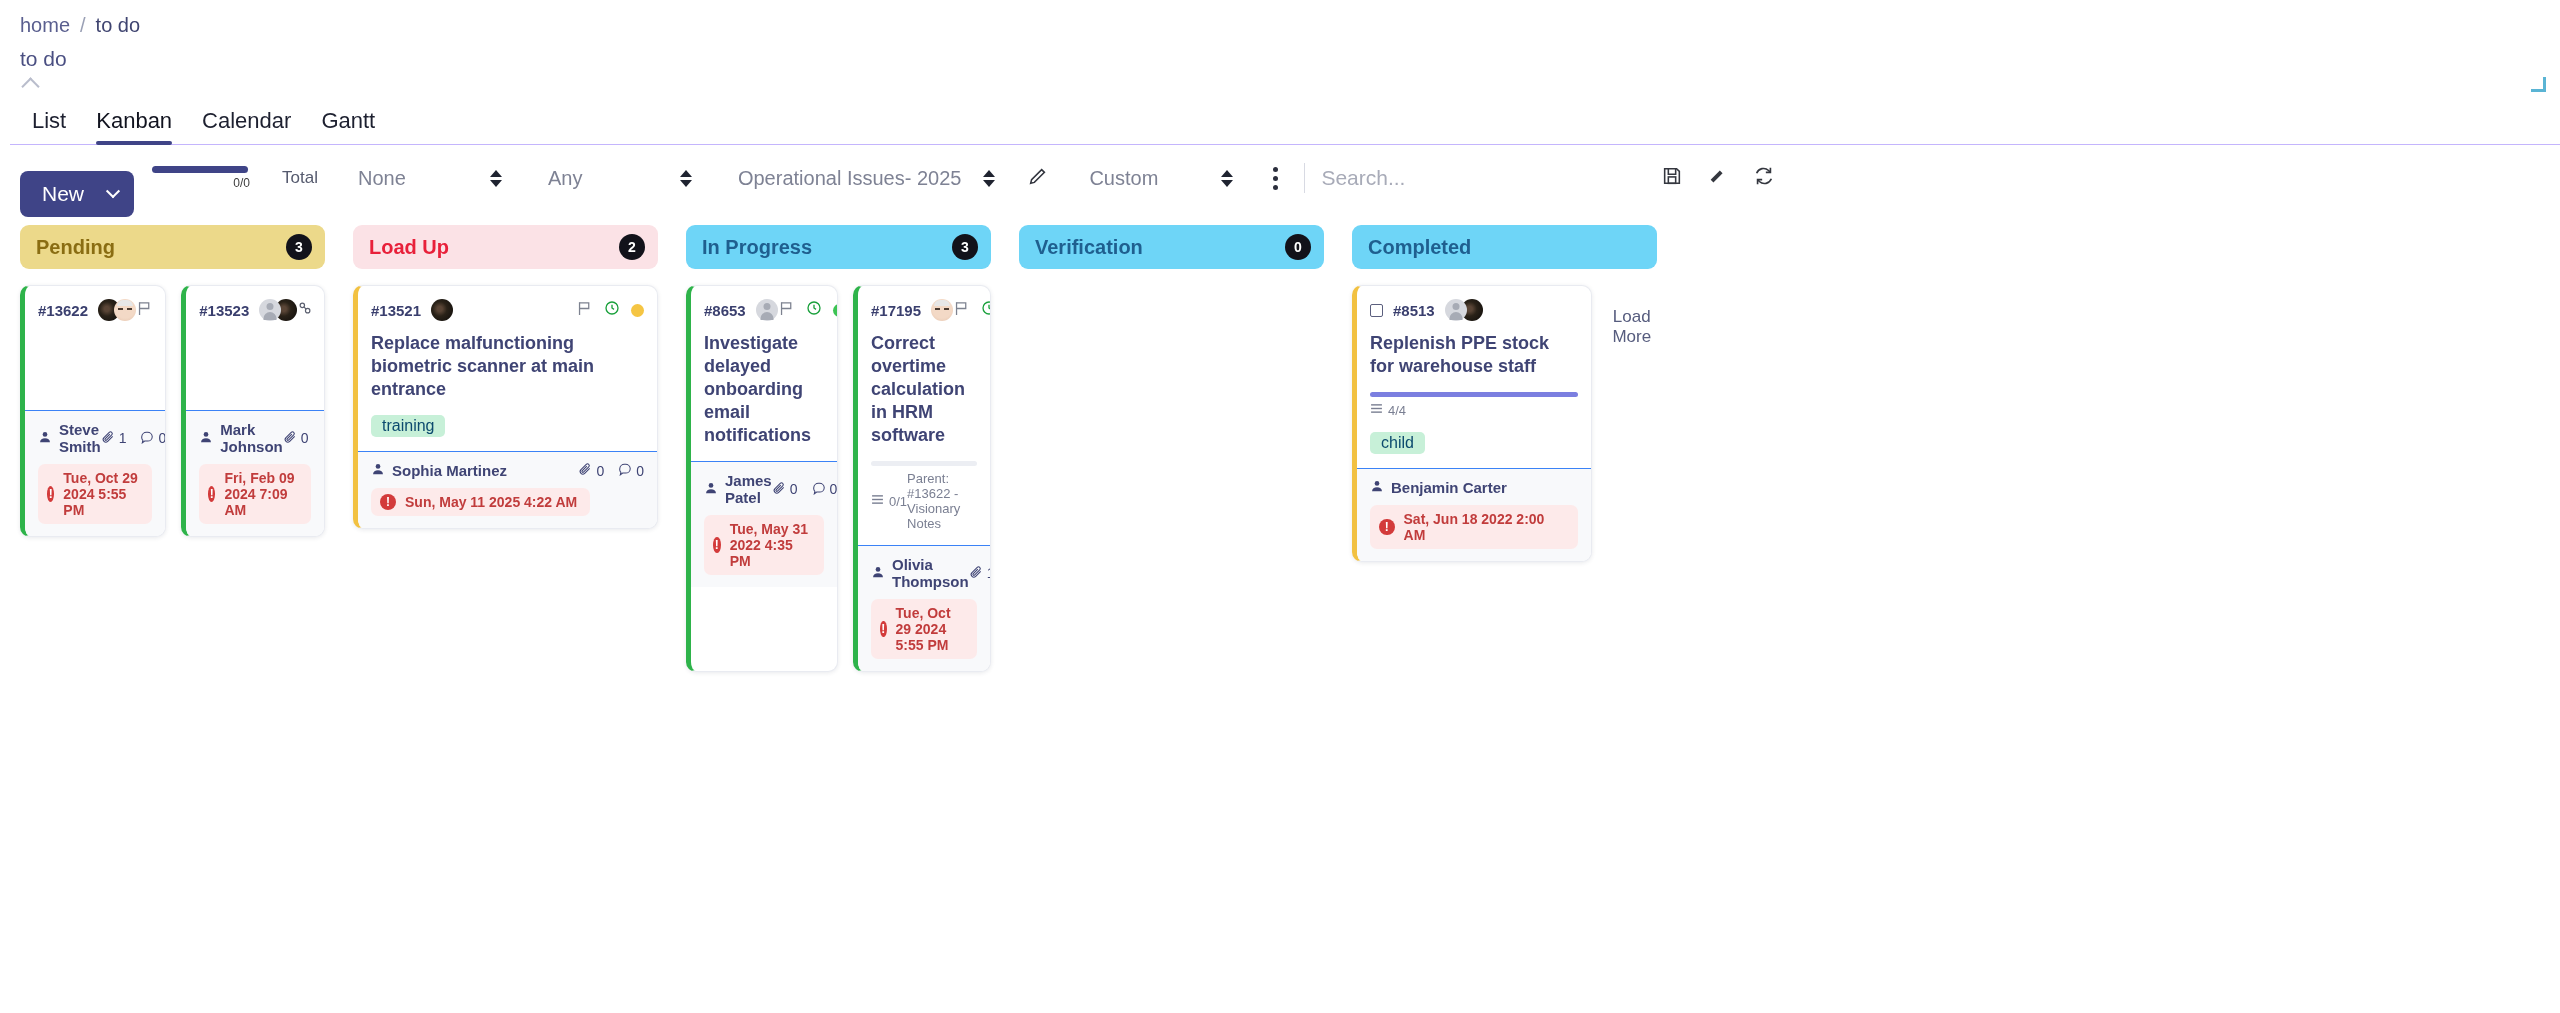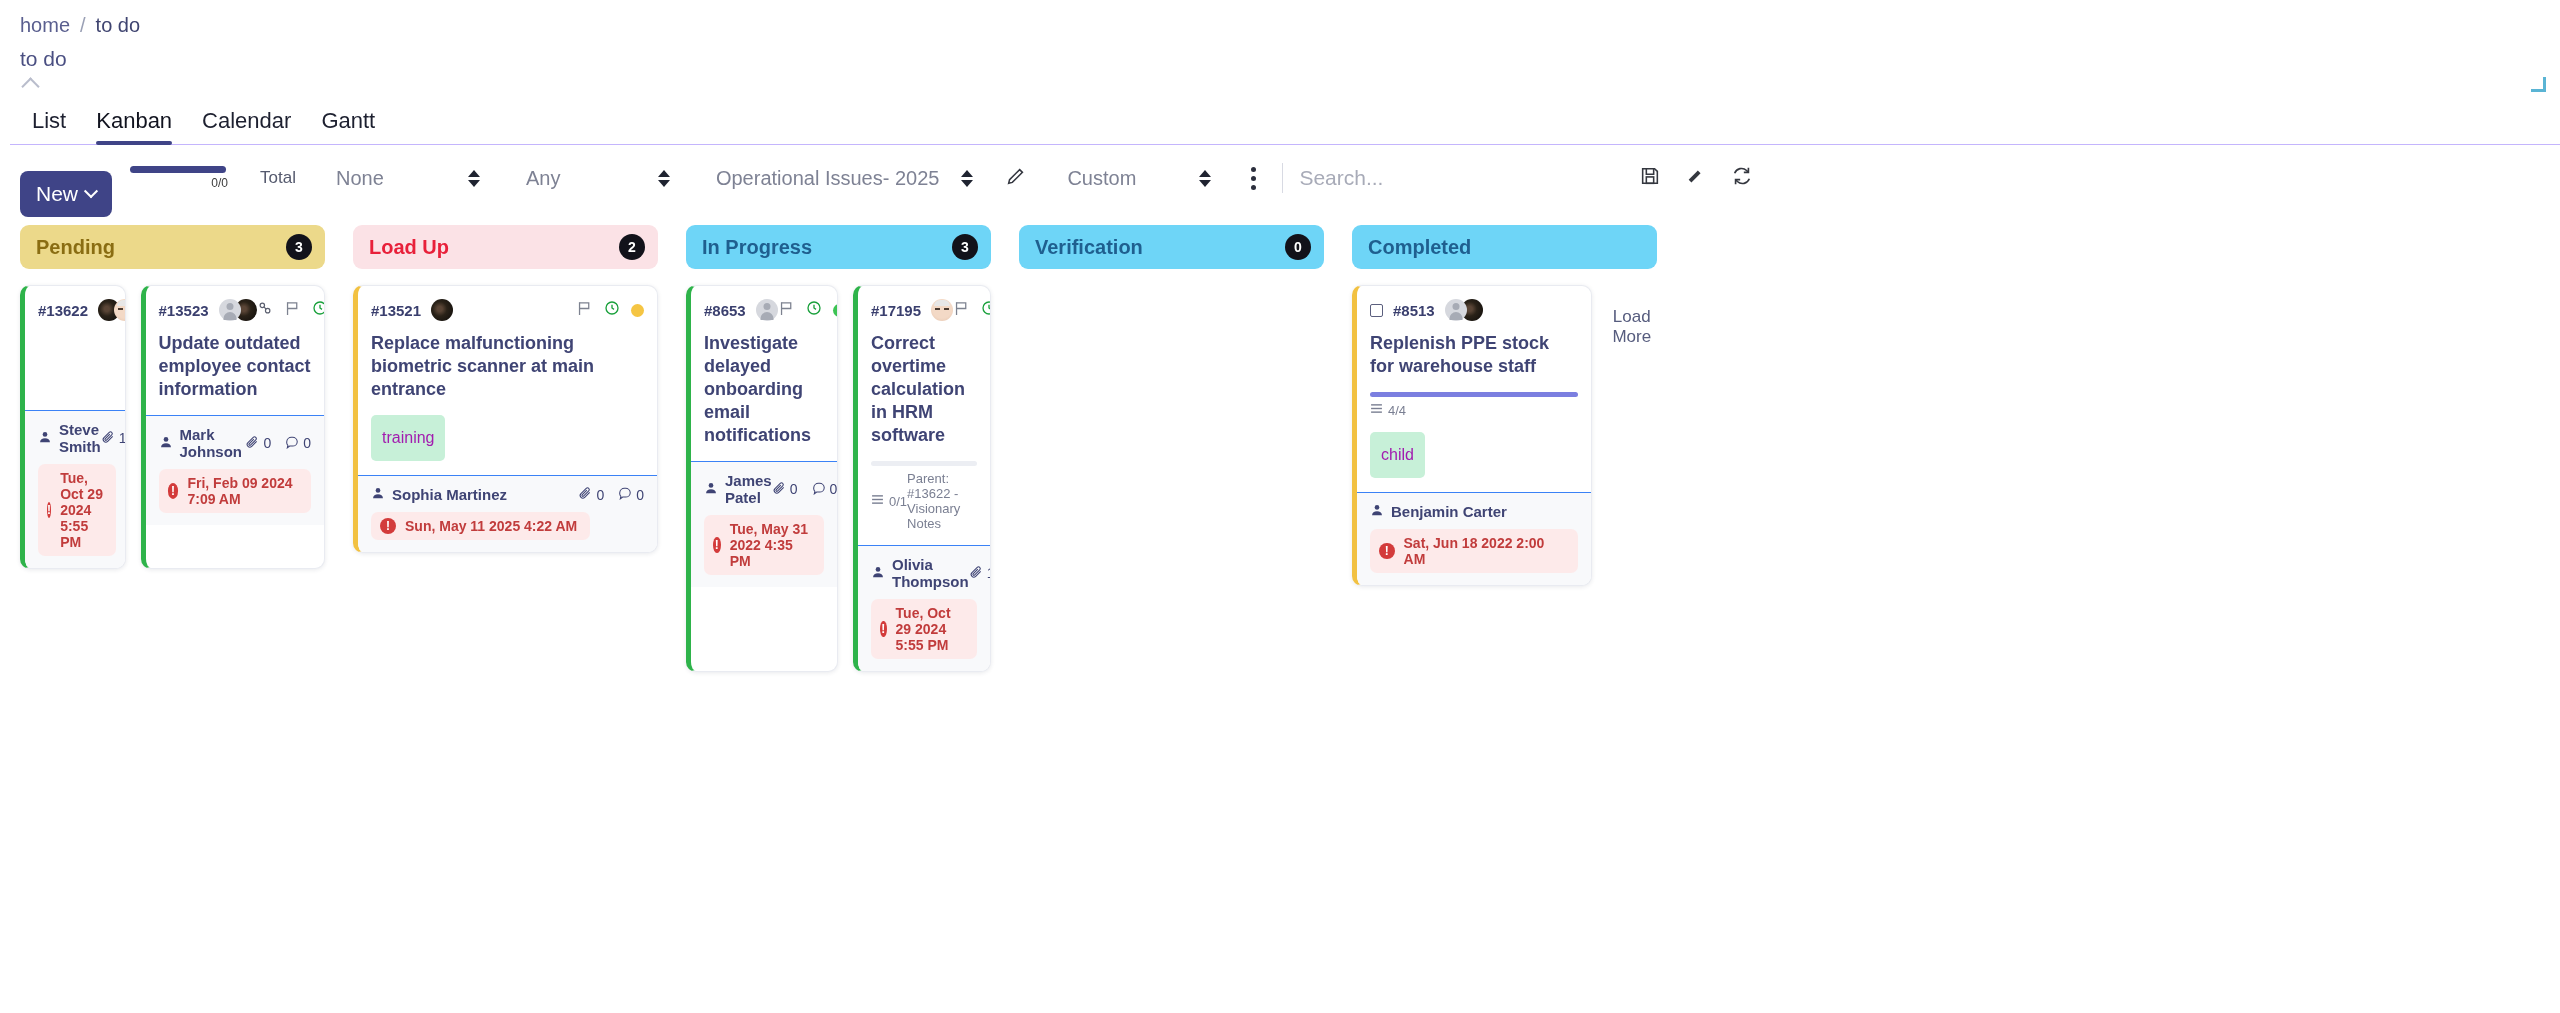--- a/index.html
+++ b/index.html
@@ -69,25 +69,25 @@
   }
 
   
   .toolbar {
     display: flex; align-items: center;
     gap: 0;
     padding: 14px 0 14px 20px;
     height: 66px;
   }
   .btn-new {
-    display: flex; align-items: center; gap: 8px;
+    display: flex; align-items: center; gap: 24px;
     background: #3f4487; color: #fff;
     border: none; border-radius: 8px;
     font-size: 21px;
-    padding: 11px 16px 11px 16px;
+    padding: 11px 16px 11px 22px;
     cursor: pointer;
     font-family: inherit;
     margin-top: 32px;
   }
   .chev-down-sm {
     width: 10px; height: 10px;
     border-right: 2.5px solid #fff;
     border-bottom: 2.5px solid #fff;
     transform: rotate(45deg) translate(-2px,-2px);
   }
@@ -252,24 +252,24 @@
   .prog-meta {
     display: flex; align-items: center; justify-content: space-between;
     margin-top: 5px;
     font-size: 13px; color: #7a7f92;
   }
   .prog-left { display: flex; align-items: center; gap: 5px; }
   .parent-ref { font-size: 13px; color: #7a7f92; }
 
   .tags { margin-top: 14px; display: flex; gap: 8px; }
   .tag {
-    background: #c7f0d8; color: #a21caf;
+    background: #c7f0d8; color: #0c4a6e;
     border-radius: 5px;
     font-size: 16px;
-    padding: 14px 11px;
+    padding: 2px 11px;
   }
 
   .card-foot {
     margin-top: 14px;
     border-top: 1px solid #3b82f6;
     background: #f8f9fb;
     padding: 10px 13px 12px 13px;
   }
   .foot-row1 {
     display: flex; align-items: center; justify-content: space-between;
@@ -484,21 +484,20 @@
                     <path d="M5 3v18"></path>
                     <path d="M5 4h13v8H5"></path>
                   </svg></span>
                 <span><svg width="16" height="16" viewBox="0 0 24 24" fill="none" stroke="#19a03b" stroke-width="2">
                     <circle cx="12" cy="12" r="9"></circle>
                     <path d="M12 7v5l3 2"></path>
                   </svg></span>
                 <span class="dot" style="background:#3cc353"></span>
               </div>
       </div>
-      <div class="card-title">Update outdated employee contact information</div>
 
     </div>
     <div class="card-foot">
       <div class="foot-row1">
         <span class="assignee">
           <span><svg width="14" height="14" viewBox="0 0 24 24" fill="#3f4474">
                     <circle cx="12" cy="7.5" r="4"></circle>
                     <path d="M3.5 21c0-4.7 3.8-7 8.5-7s8.5 2.3 8.5 7z"></path>
                   </svg></span>Mark Johnson</span>
 

